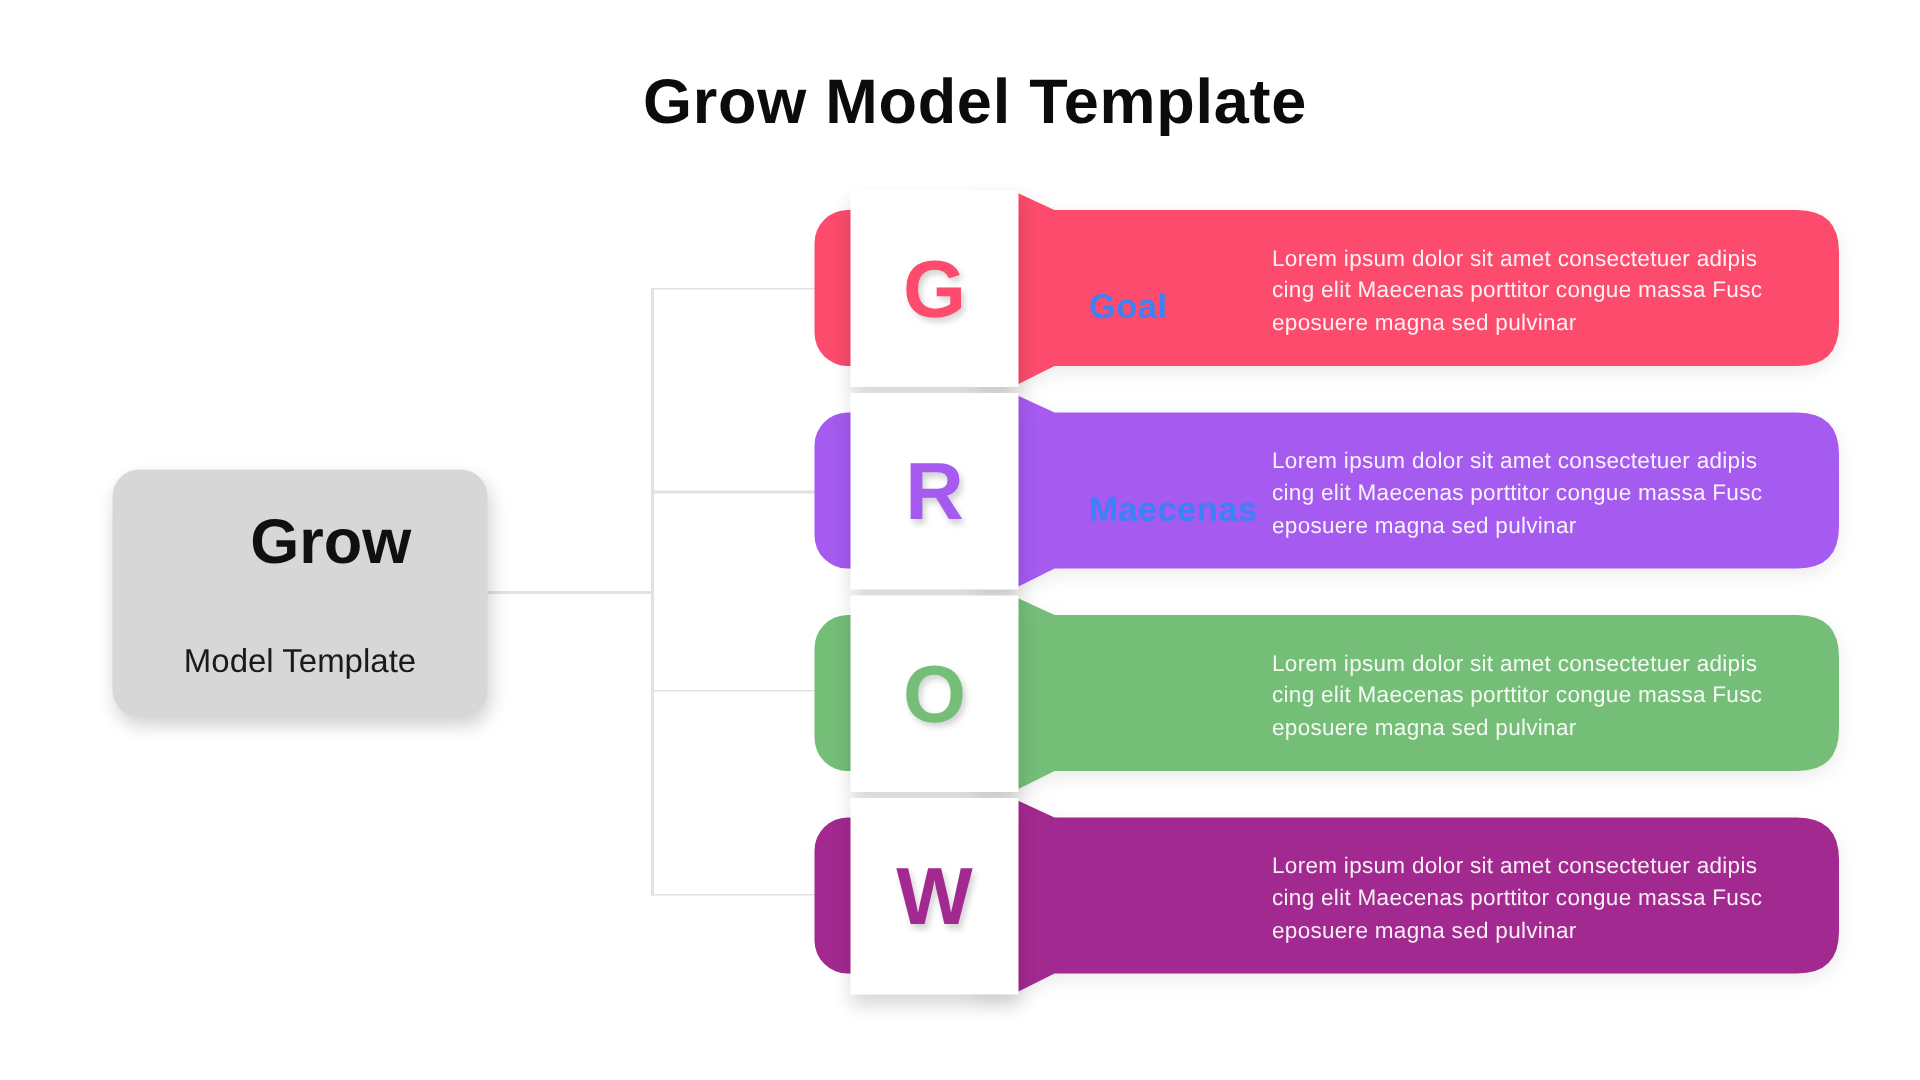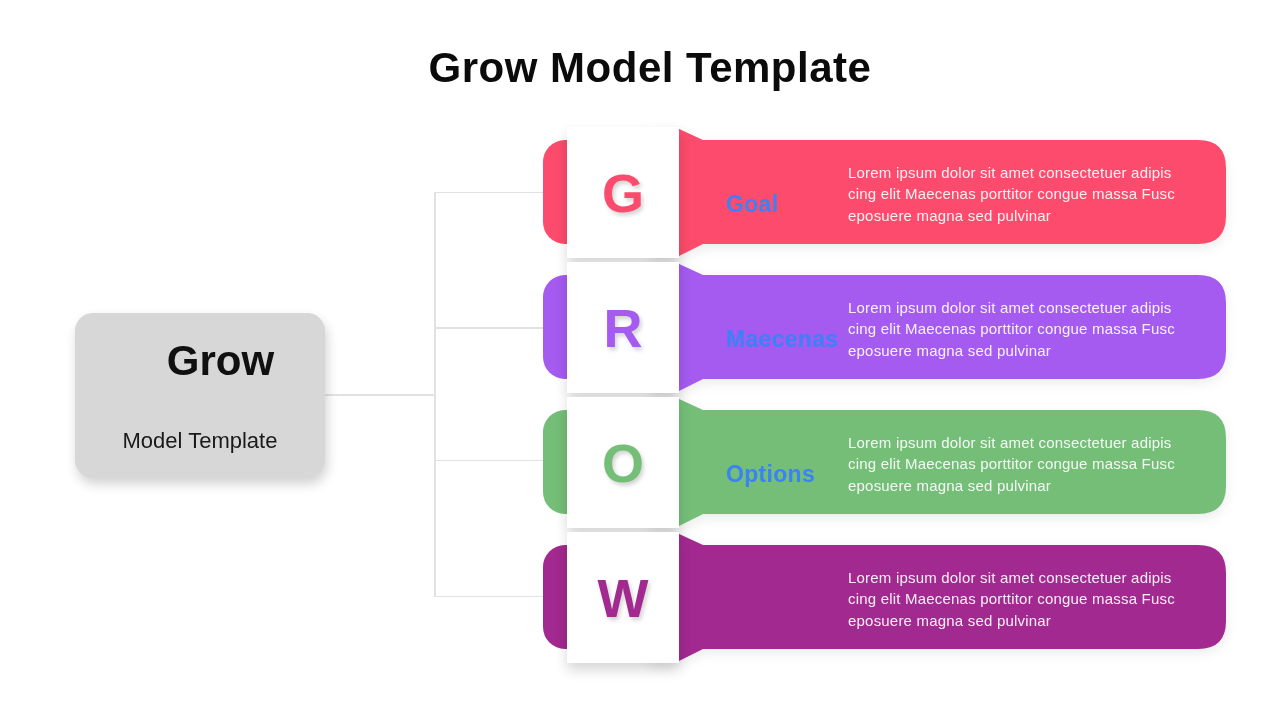--- a/index.html
+++ b/index.html
@@ -103,21 +103,20 @@
   </div>
 
   <div class="row r2">
     <div class="tab" style="background-color: rgb(116, 190, 120);"></div>
     <svg class="banner-svg" viewBox="0 0 576 131">
       <path d="M0 1 L27 1 L53 13 L548 13 Q576 13 576 41 L576 89 Q576 117 548 117 L53 117 L27 130 L0 130 Z" style="fill: rgb(116, 190, 120);"></path>
     </svg>
     <div class="letter-card">
       <span class="letter" style="color: rgb(116, 190, 120);">O</span>
     </div>
-    <div class="banner-label">Options</div>
     <div class="banner-desc">
       <div>Lorem ipsum dolor sit amet consectetuer adipis</div>
       <div>cing elit Maecenas porttitor congue massa Fusc</div>
       <div>eposuere magna sed pulvinar</div>
     </div>
   </div>
 
   <div class="row r3">
     <div class="tab" style="background-color: rgb(162, 41, 143);"></div>
     <svg class="banner-svg" viewBox="0 0 576 131">

